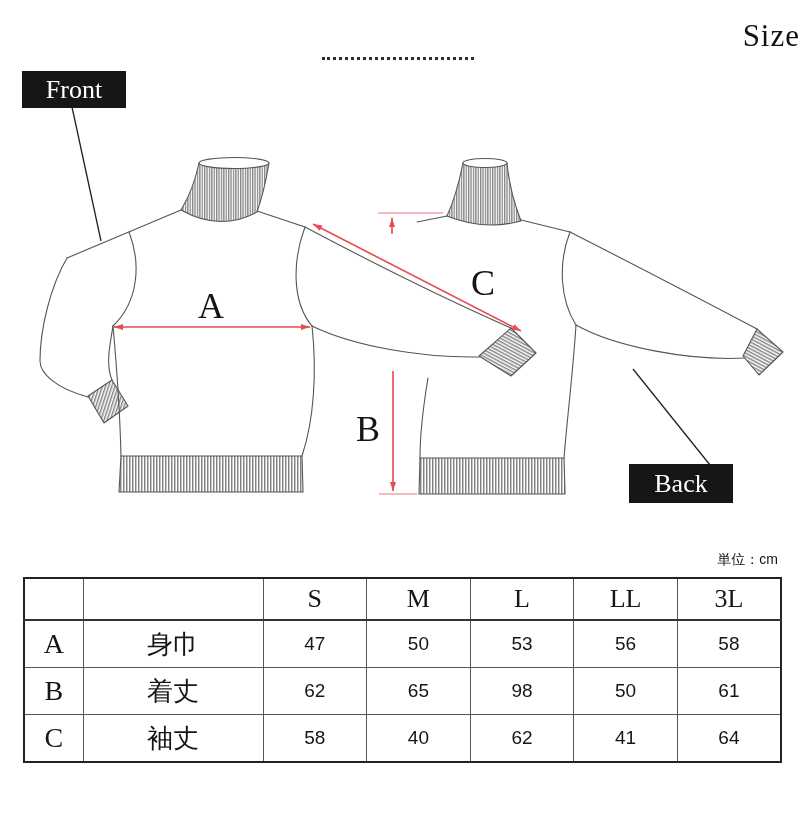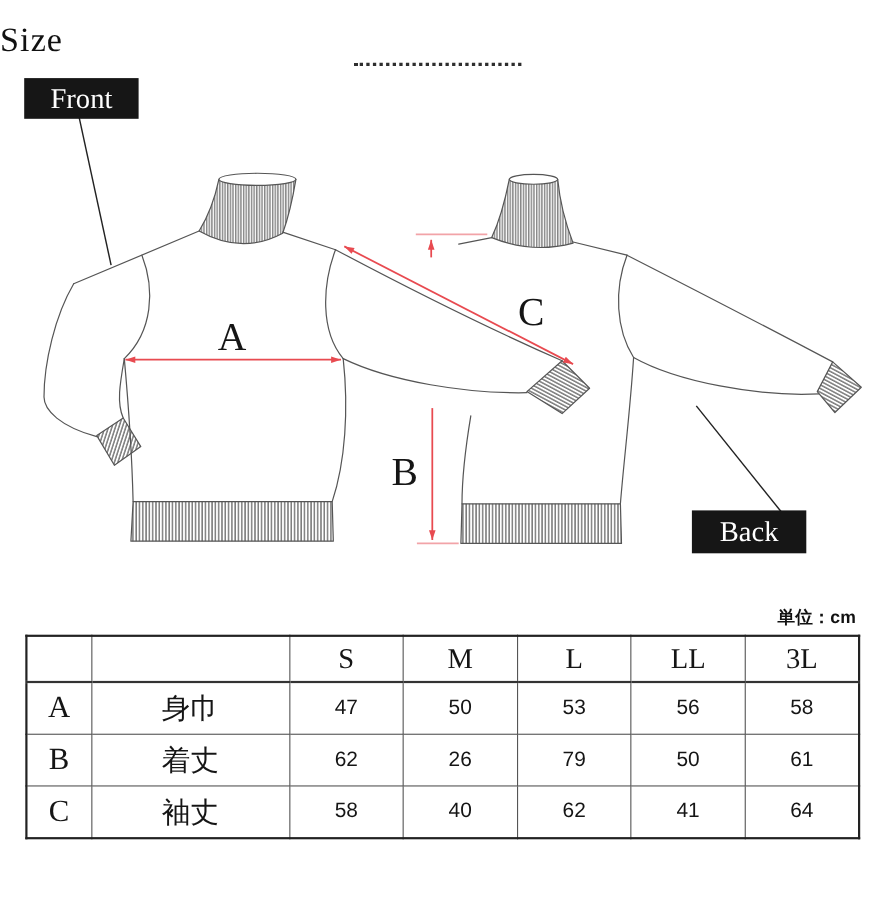--- a/index.html
+++ b/index.html
@@ -2,21 +2,21 @@
 <html><head>
 <meta charset="utf-8">
 <style>
   html,body{margin:0;padding:0;background:#ffffff;}
   .stage{
     position:relative;width:800px;height:815px;background:#ffffff;
     font-family:"Liberation Serif",serif;overflow:hidden;
   }
   
   .size-title{
-    position:absolute;top:18px;left:0;right:0;text-align:left;
+    position:absolute;top:18px;left:0;right:0;text-align:right;
     font-size:31px;color:#111;letter-spacing:1px;
   }
   .dotted-divider{
     position:absolute;top:57px;left:322px;width:152px;height:0;
     border-top:3px dotted #2e2e2e;
   }
   
   .view-tag{
     position:absolute;background:#161616;color:#fff;
     display:flex;align-items:center;justify-content:center;
@@ -30,22 +30,22 @@
     transform:translate(-50%,-50%);line-height:1;
   }
   .dim-a{left:211px;top:306px;}
   .dim-b{left:368px;top:429px;}
   .dim-c{left:483px;top:283px;}
   
   .art{position:absolute;left:0;top:0;}
   
   .unit-label{
     position:absolute;top:551px;right:22px;
-    font-family:"Liberation Sans",sans-serif;font-weight:700;
-    font-size:16px;color:#111;
+    font-family:"Liberation Sans",sans-serif;font-weight:400;
+    font-size:14px;color:#111;
   }
   table.size-table{
     position:absolute;left:23px;top:577px;width:757px;
     border-collapse:collapse;table-layout:fixed;
     border:2px solid #222;
   }
   table.size-table td{
     border:1.5px solid #555;text-align:center;padding:0;color:#151515;
   }
   table.size-table tr.head td{
@@ -190,22 +190,22 @@
         <td class="col-val">47</td>
         <td class="col-val">50</td>
         <td class="col-val">53</td>
         <td class="col-val">56</td>
         <td class="col-val">58</td>
       </tr>
       <tr class="body-row">
         <td class="col-key">B</td>
         <td class="col-name">着丈</td>
         <td class="col-val">62</td>
-        <td class="col-val">26</td>
-        <td class="col-val">79</td>
+        <td class="col-val">65</td>
+        <td class="col-val">98</td>
         <td class="col-val">50</td>
         <td class="col-val">61</td>
       </tr>
       <tr class="body-row">
         <td class="col-key">C</td>
         <td class="col-name">袖丈</td>
         <td class="col-val">58</td>
         <td class="col-val">40</td>
         <td class="col-val">62</td>
         <td class="col-val">41</td>

